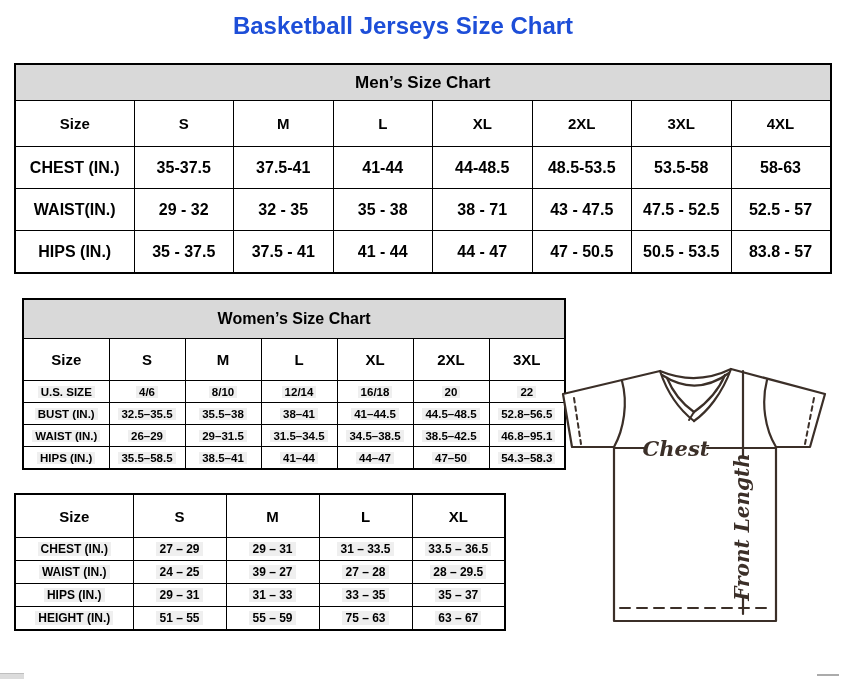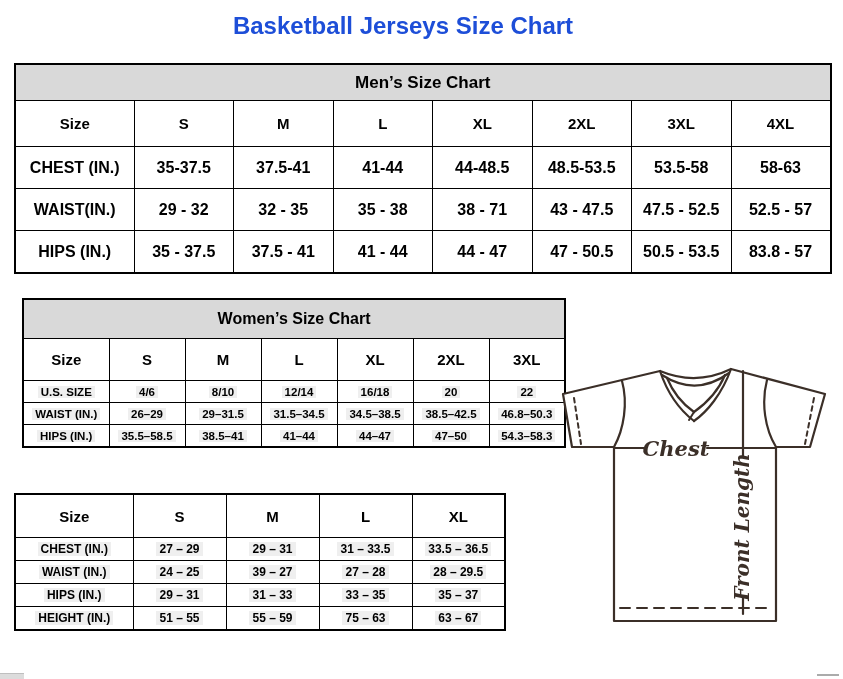--- a/index.html
+++ b/index.html
@@ -139,27 +139,36 @@
   <tr class="data-row">
     <td class="row-label"><span class="hl">U.S. SIZE</span></td>
     <td><span class="hl">4/6</span></td>
     <td><span class="hl">8/10</span></td>
     <td><span class="hl">12/14</span></td>
     <td><span class="hl">16/18</span></td>
     <td><span class="hl">20</span></td>
     <td><span class="hl">22</span></td>
   </tr>
   <tr class="data-row">
+    <td class="row-label"><span class="hl">BUST (IN.)</span></td>
+    <td><span class="hl">32.5–35.5</span></td>
+    <td><span class="hl">35.5–38</span></td>
+    <td><span class="hl">38–41</span></td>
+    <td><span class="hl">41–44.5</span></td>
+    <td><span class="hl">44.5–48.5</span></td>
+    <td><span class="hl">52.8–56.5</span></td>
+  </tr>
+  <tr class="data-row">
     <td class="row-label"><span class="hl">WAIST (IN.)</span></td>
     <td><span class="hl">26–29</span></td>
     <td><span class="hl">29–31.5</span></td>
     <td><span class="hl">31.5–34.5</span></td>
     <td><span class="hl">34.5–38.5</span></td>
     <td><span class="hl">38.5–42.5</span></td>
-    <td><span class="hl">46.8–50.3</span></td>
+    <td><span class="hl">46.8–95.1</span></td>
   </tr>
   <tr class="data-row">
     <td class="row-label"><span class="hl">HIPS (IN.)</span></td>
     <td><span class="hl">35.5–58.5</span></td>
     <td><span class="hl">38.5–41</span></td>
     <td><span class="hl">41–44</span></td>
     <td><span class="hl">44–47</span></td>
     <td><span class="hl">47–50</span></td>
     <td><span class="hl">54.3–58.3</span></td>
   </tr>

